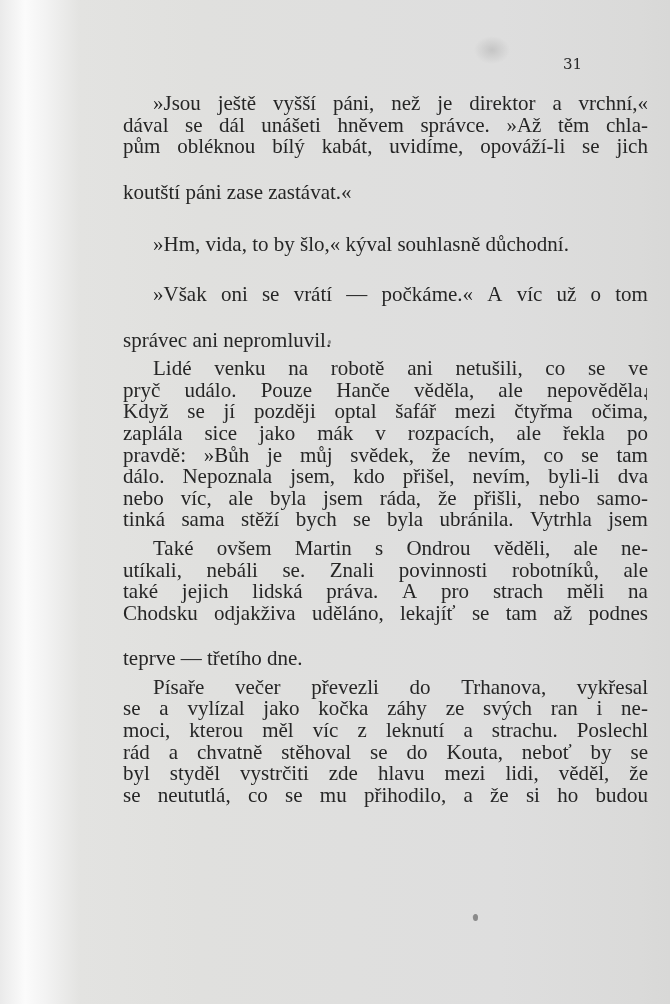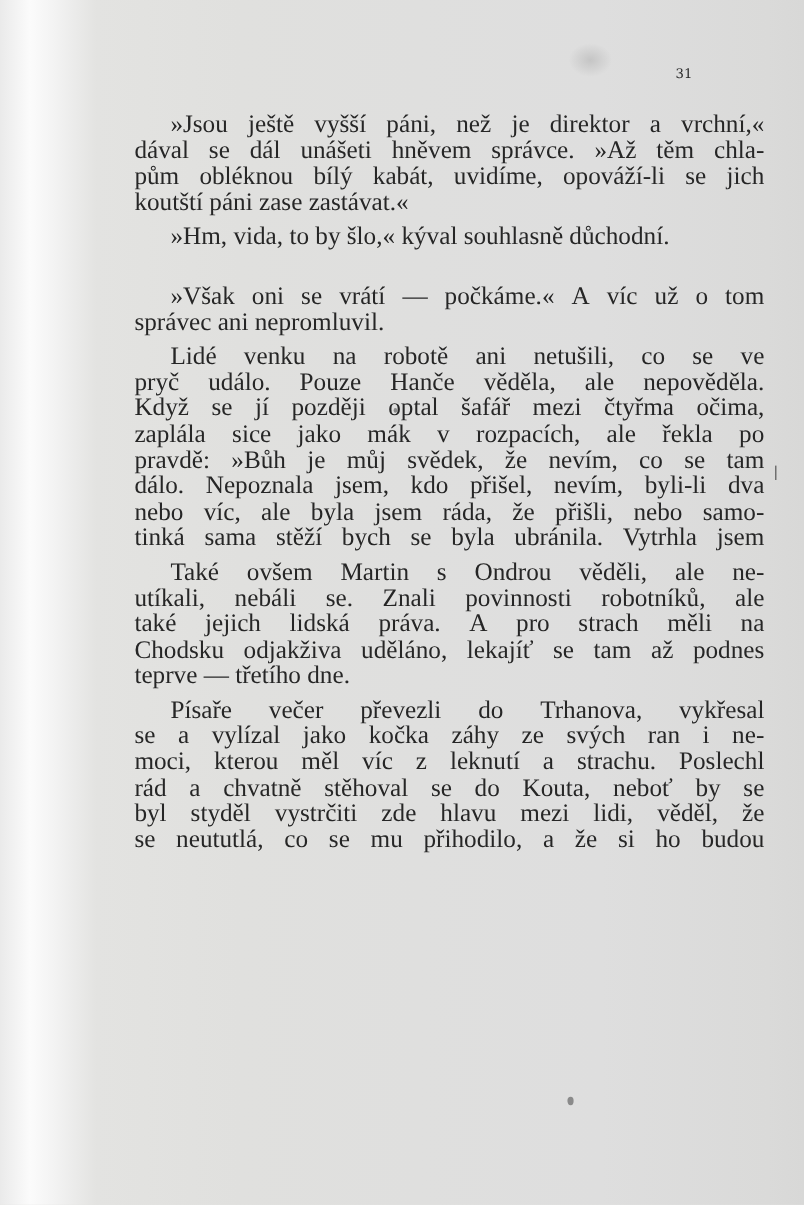--- a/index.html
+++ b/index.html
@@ -21,43 +21,43 @@
       background:
         radial-gradient(ellipse 18px 14px at 492px 50px, rgba(150,150,150,0.35), rgba(150,150,150,0) 100%),
         radial-gradient(circle 3px at 475px 917px, rgba(110,110,110,0.7), rgba(110,110,110,0) 100%),
         linear-gradient(to right, #eaeaea 0px, #fbfbfb 25px, #f3f3f3 45px, #e3e3e1 80px, #e0e0de 200px, #dedede 500px, #dadad9 640px, #d8d8d7 670px);
     }
     .page-number {
       position: absolute;
       top: 55px;
       left: 563px;
       font-family: "DejaVu Serif", serif;
-      font-size: 11px;
+      font-size: 15px;
       color: #2a2a2a;
     }
     .text-block {
       position: absolute;
-      left: 5px;
+      left: 16px;
       top: 93px;
       width: 588px;
       font-family: "Liberation Serif", serif;
       font-size: 21px;
       line-height: 21.6px;
       color: #262626;
       padding-left: 44px;
     }
     .line {
       height: 21.6px;
       white-space: nowrap;
       display: flex;
       justify-content: space-between;
       padding-left: 63px;
     }
     .line.indent { padding-left: 93px; }
-    .line.last { justify-content: flex-start; }
+    .line.last { justify-content: flex-start; margin-top: 24px; }
     .line span.w { display: inline-block; }
     .gap { height: 7px; }
     .margin-mark {
       position: absolute;
       left: 646px;
       top: 388px;
       width: 1px;
       height: 12px;
       background: #555;
     }

